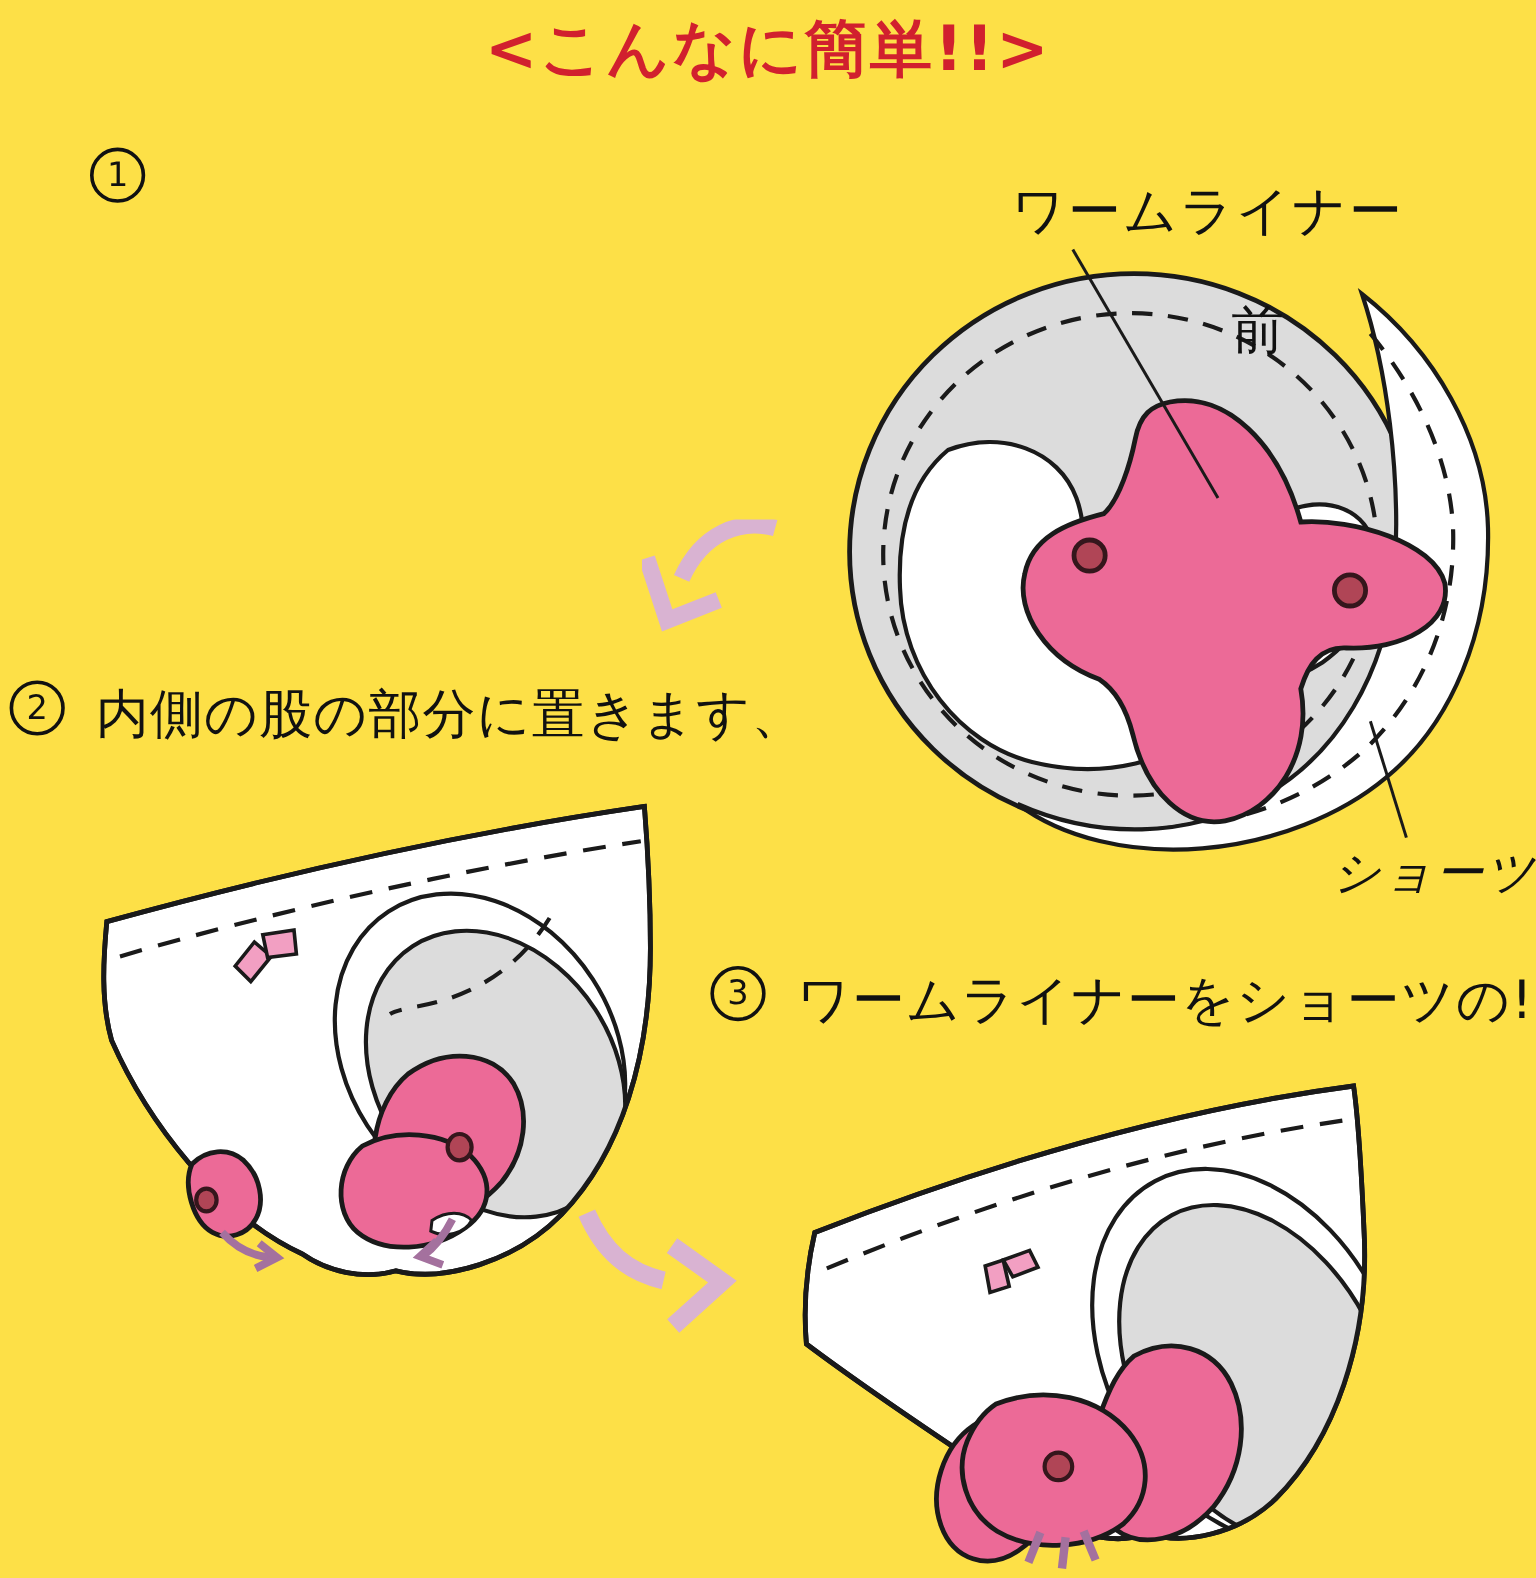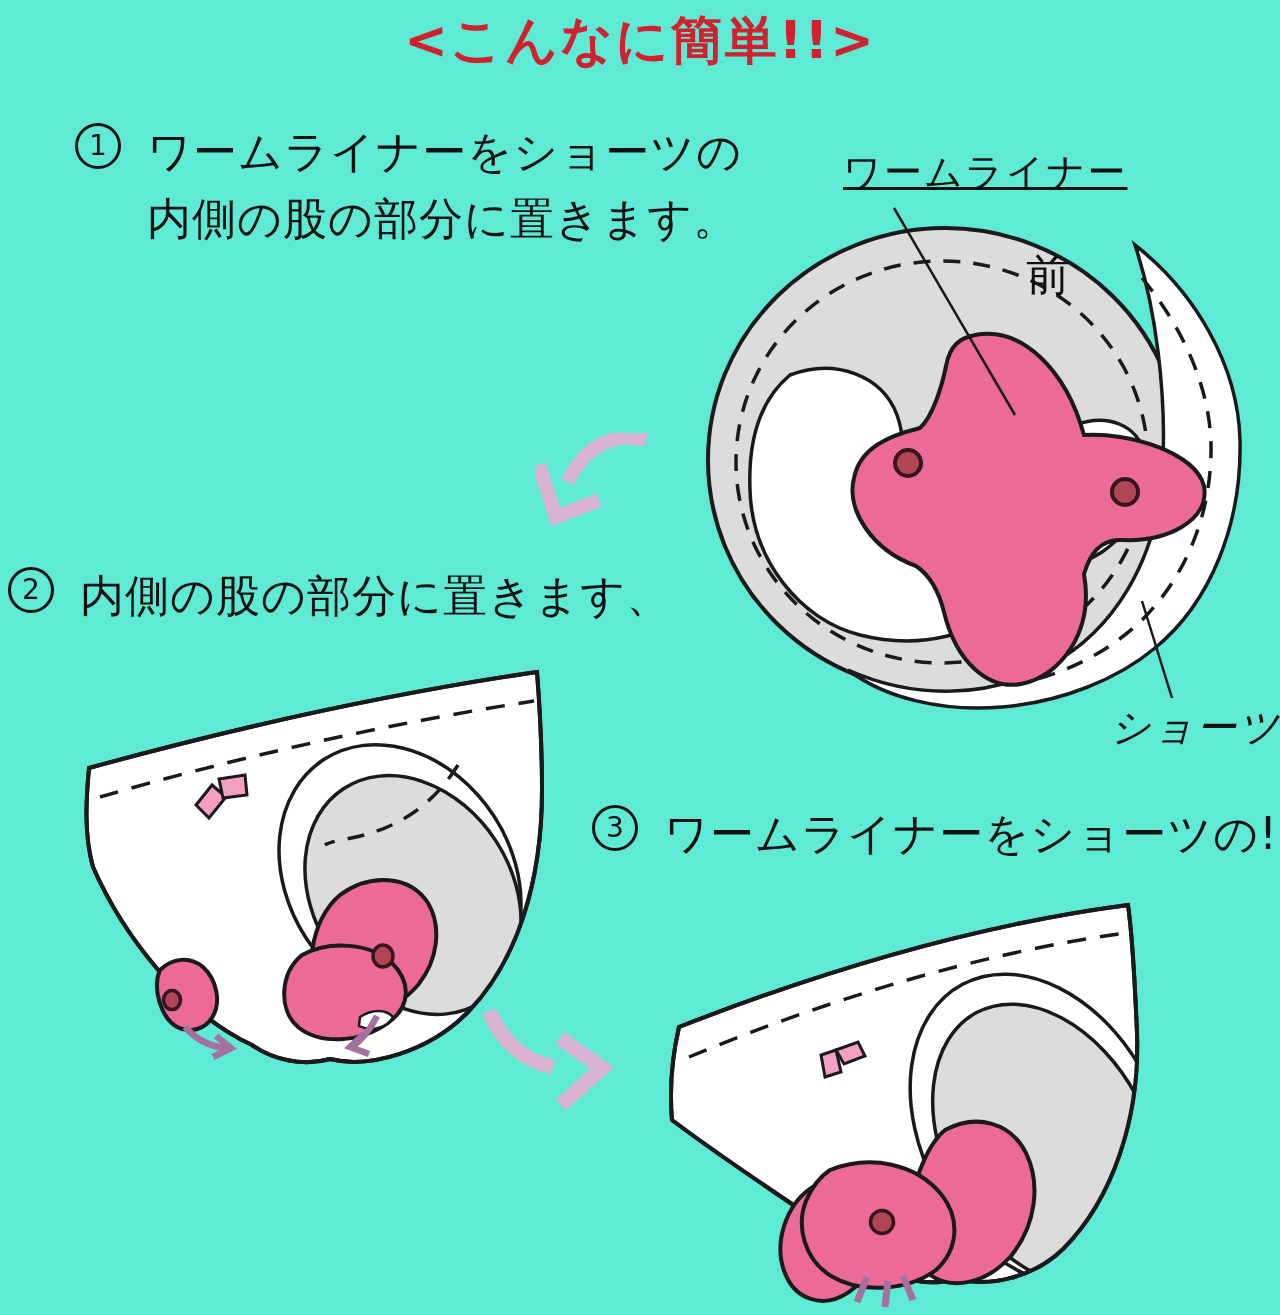--- a/index.html
+++ b/index.html
@@ -1,19 +1,19 @@
 <!DOCTYPE html>
 <html><head>
 <meta charset="utf-8">
 <style>
   * { margin:0; padding:0; box-sizing:border-box; }
   html,body { background:#ffffff; }
   .canvas {
     position:relative; width:1280px; height:1315px; overflow:hidden;
-    background:#5eead4;
+    background:#fde047;
     font-family:"DejaVu Sans","Liberation Sans",sans-serif;
     color:#111111;
   }
   .title {
     position:absolute; left:0; right:0; top:6px;
     text-align:center;
     font-size:52px; font-weight:bold; letter-spacing:2px;
     color:#d1202e;
   }
   .step { position:absolute; display:flex; align-items:flex-start; }
@@ -22,43 +22,39 @@
     width:46px; height:46px; margin-top:5px;
     border:3px solid #111; border-radius:50%;
     display:flex; align-items:center; justify-content:center;
     font-size:28px; line-height:1;
   }
   .step-lines { margin-left:26px; font-size:44px; line-height:67px; letter-spacing:1px; }
   .step1 { left:75px;  top:118px; }
   .step2 { left:8px;   top:562px; }
   .step3 { left:592px; top:800px; }
   .fig-label { position:absolute; color:#111; white-space:nowrap; }
-  .label-liner  { left:843px;  top:147px; font-size:38px; letter-spacing:2px;text-decoration:underline; }
+  .label-liner  { left:843px;  top:147px; font-size:44px; letter-spacing:2px; }
   .label-front  { left:1026px; top:246px; font-size:44px; }
   .label-shorts { left:1110px; top:700px; font-size:40px; letter-spacing:2px;font-style:italic; }
   svg { position:absolute; display:block; }
   .fig1   { left:690px; top:130px; }
   .arrow1 { left:535px; top:433px; }
   .fig2   { left:30px;  top:655px; }
   .arrow2 { left:463px; top:983px; }
   .fig3   { left:645px; top:885px; }
 </style>
 </head>
 <body>
 
 <div class="canvas">
 
   <div class="title">&lt;こんなに簡単!!&gt;</div>
 
   <div class="step step1">
     <div class="step-num">1</div>
-    <div class="step-lines">
-      <div>ワームライナーをショーツの</div>
-      <div>内側の股の部分に置きます。</div>
-    </div>
   </div>
 
   <svg class="fig1" width="590" height="640" viewBox="0 0 590 640">
 
     <ellipse cx="255" cy="330" rx="237" ry="232" stroke="#1a1a1a" stroke-width="4" fill="#dcdcdc"></ellipse>
 
     <ellipse cx="252" cy="332" rx="206" ry="201" fill="none" stroke="#1a1a1a" stroke-width="3.5" stroke-dasharray="17 13"></ellipse>
 
     <path d="M 445 115 C 505 162 548 235 550 310 C 552 395 520 473 465 518
              C 428 549 372 572 312 577 C 252 582 195 568 158 540

